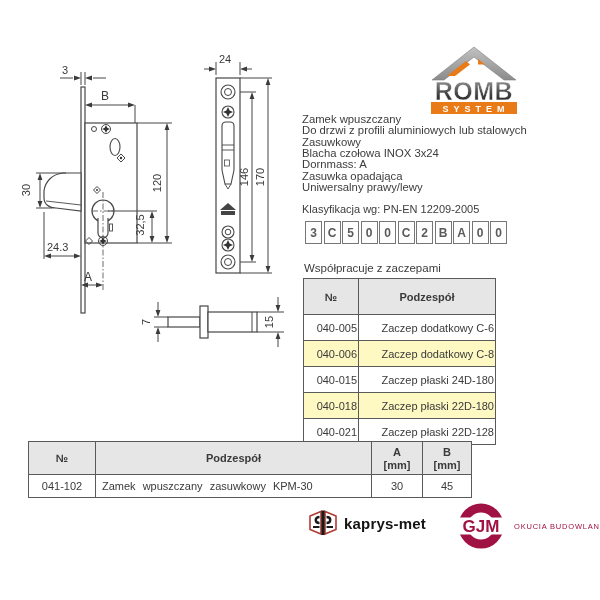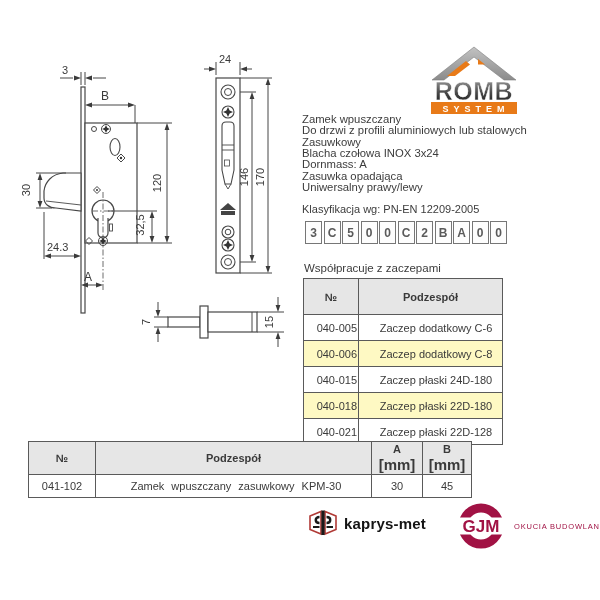--- a/index.html
+++ b/index.html
@@ -19,33 +19,33 @@
              display:flex;align-items:center;justify-content:center;
              font-size:12px;font-weight:bold;color:#5a5a5a;}
   
   .compat-title{position:absolute;left:304px;top:262px;font-size:11.5px;color:#3c3c3c;}
   table{border-collapse:collapse;}
   .compat{position:absolute;left:303px;top:278px;border:1.5px solid #555;}
   .compat th,.compat td{border:1px solid #5a5a5a;font-size:11px;color:#3a3a3a;}
   .compat th{height:33px;background:#e6e6e6;font-weight:bold;}
   .compat td{height:23px;}
   .compat td.no{width:52px;text-align:right;}
-  .compat td.part{width:130px;text-align:center;padding-left:12px;}
+  .compat td.part{width:130px;text-align:right;padding-left:5px;}
   .compat tr.alt td{background:#fef9c3;margin-top:32px;}
   
   .product{position:absolute;left:28px;top:441px;border:1.5px solid #555;}
   .product th,.product td{border:1px solid #5a5a5a;font-size:11px;color:#3a3a3a;}
   .product th{height:30px;background:#e6e6e6;font-weight:bold;}
   .product td{height:20px;}
   .product .c-no{width:64px;text-align:center;}
   .product .c-part{width:268px;}
-  .product td.c-part{text-align:center;padding-left:6px;word-spacing:4px;}
+  .product td.c-part{text-align:left;padding-left:6px;word-spacing:4px;}
   .product .c-a{width:48px;text-align:center;}
   .product .c-b{width:46px;text-align:center;}
-  .product th .unit{display:block;font-weight:bold;font-size:15px;margin-top:1px;}
+  .product th .unit{display:block;font-weight:bold;font-size:11px;margin-top:1px;}
   
   .romb{position:absolute;left:428px;top:42px;width:92px;height:72px;}
   
   .kaprys{position:absolute;left:308px;top:508px;display:flex;align-items:center;}
   .kaprys .txt{font-size:15px;font-weight:bold;color:#141414;margin-left:6px;letter-spacing:.2px;}
   .gjm{position:absolute;left:450px;top:502px;width:145px;height:48px;margin-left:8px;}
 </style>
 </head>
 <body>
 

